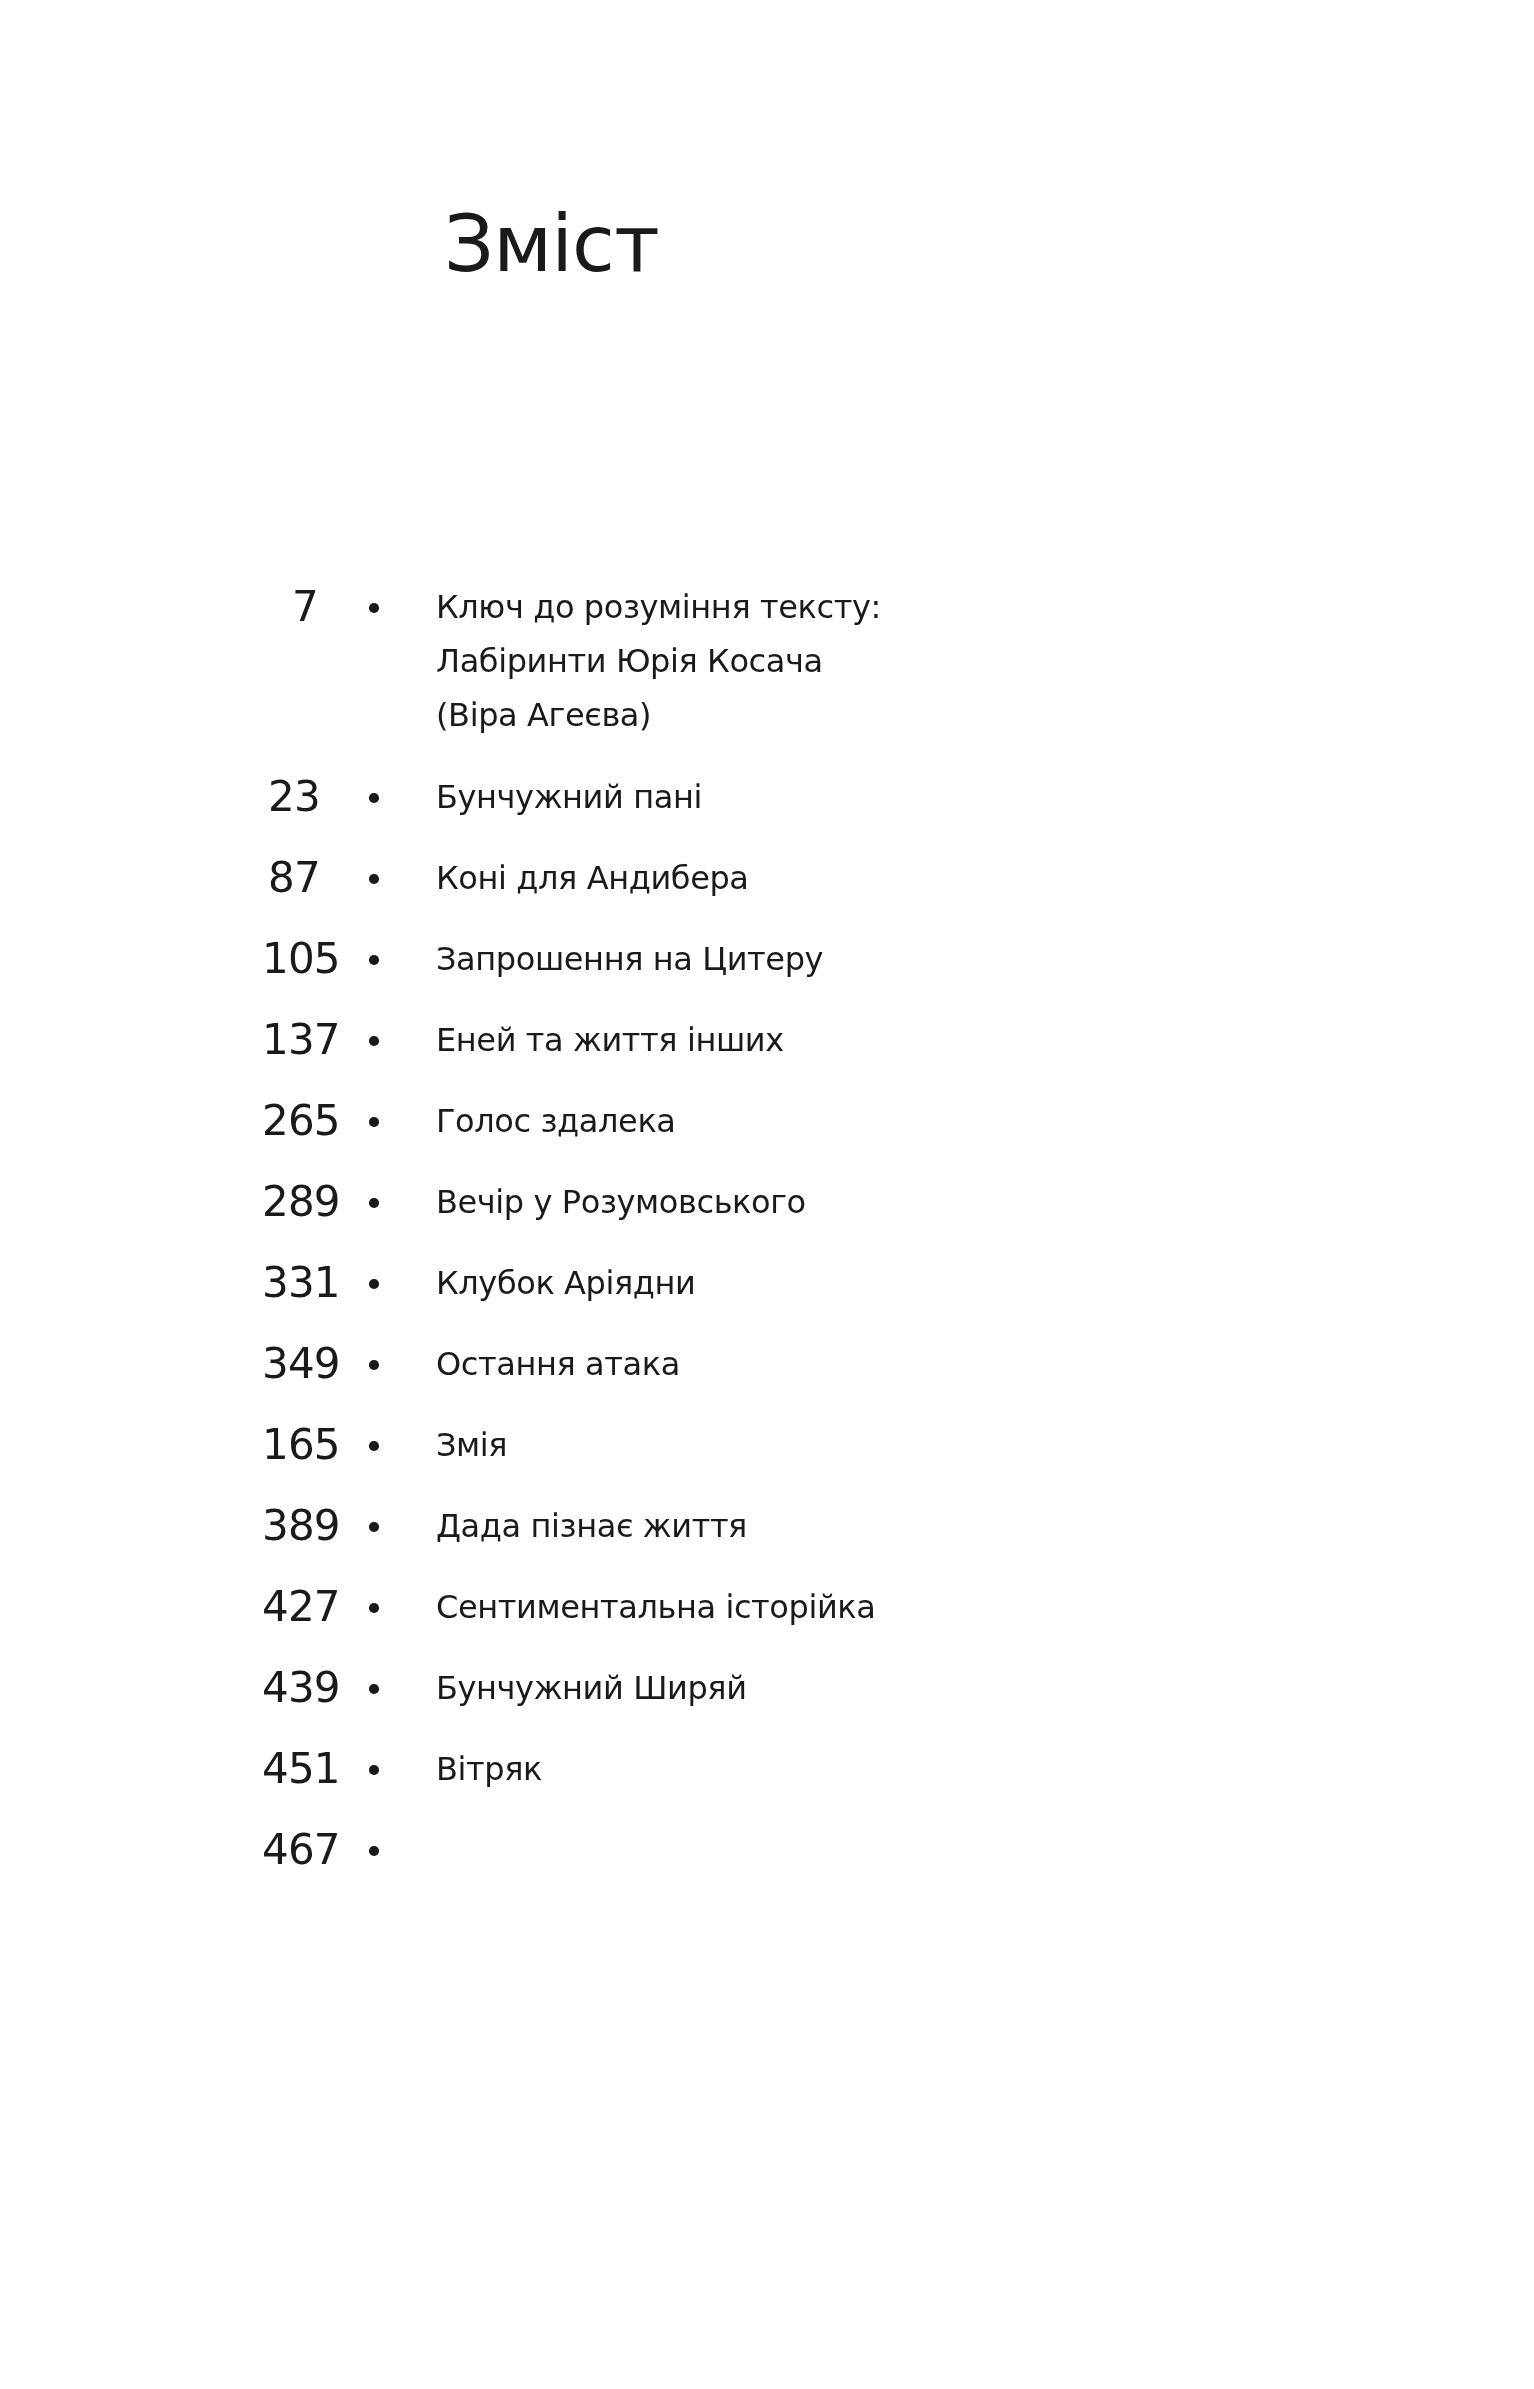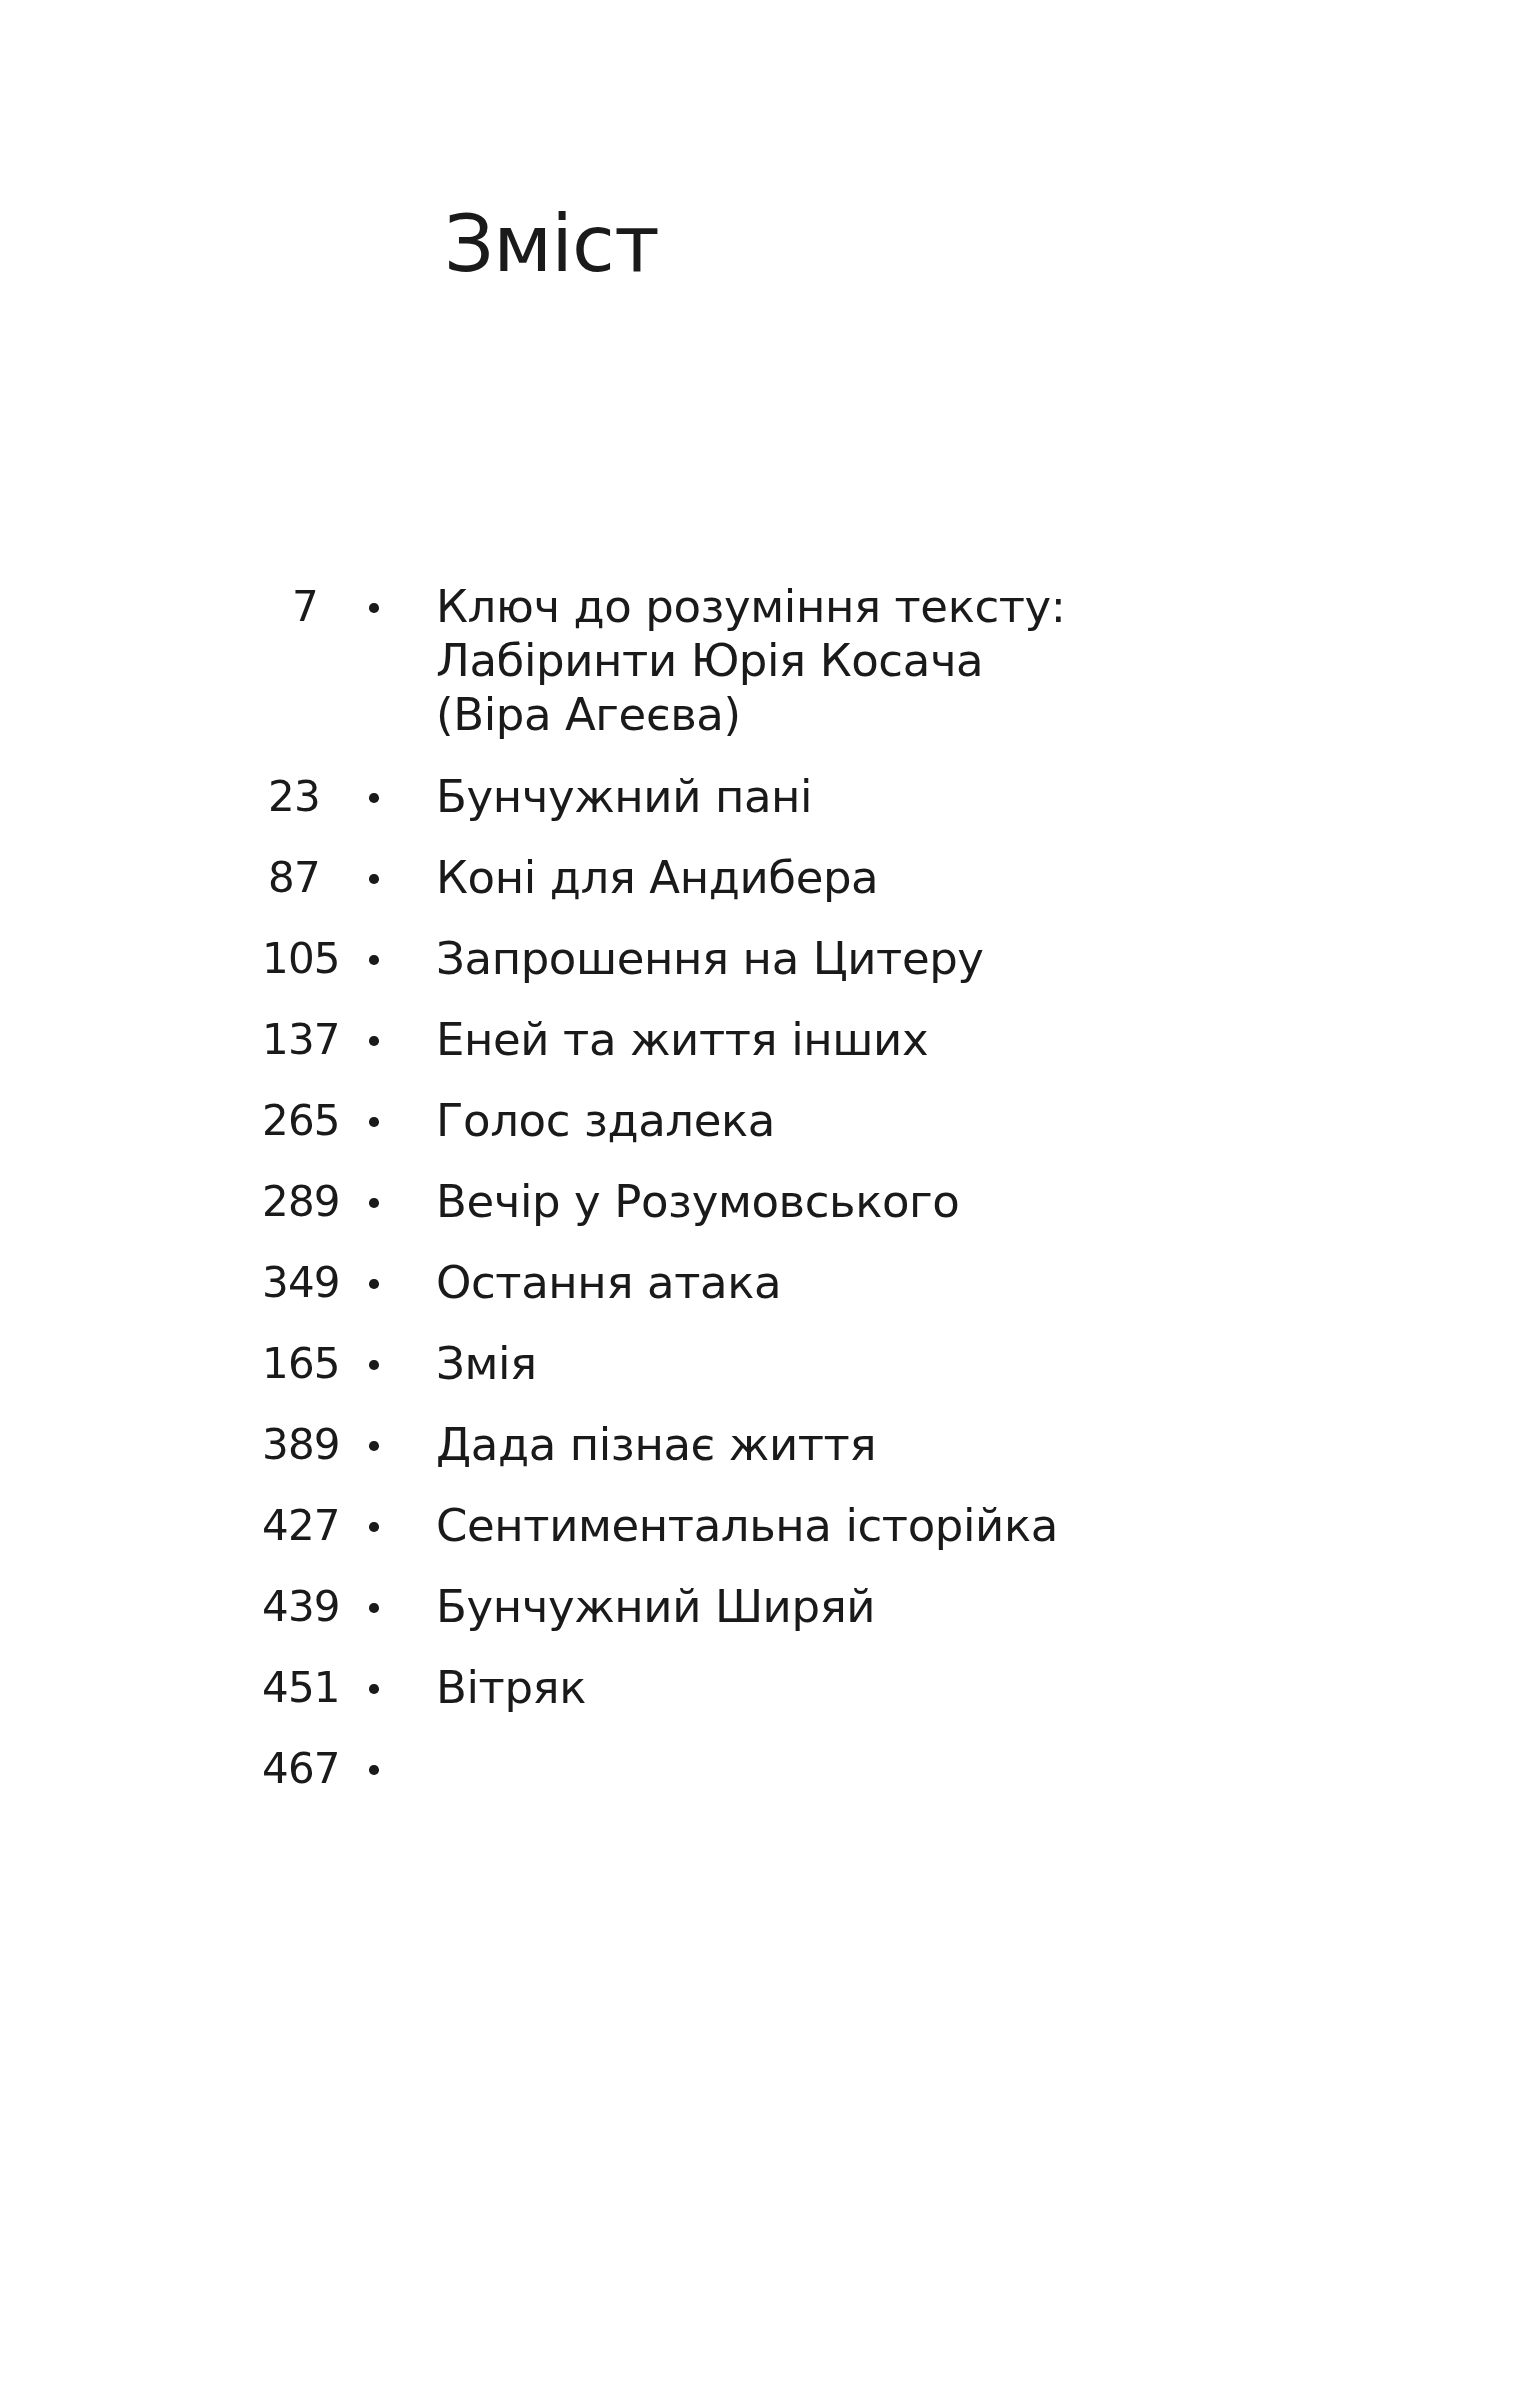--- a/index.html
+++ b/index.html
@@ -7,21 +7,21 @@
          font-family: "DejaVu Sans", "Liberation Sans", sans-serif; color: #1a1a1a; }
   .page-title { position: absolute; left: 436px; top: 197px; font-size: 78px; font-weight: 400;
                 letter-spacing: -0.8px; line-height: 1; margin: 8px; }
   .toc { position: absolute; left: 0; top: 580px; width: 1534px; }
   .toc-row { position: relative; height: 81px; }
   .toc-row.multi { height: 190px; }
   .num { position: absolute; left: 262px; top: 0; font-size: 42px; line-height: 54px; letter-spacing: -0.8px; }
   .num.short { left: 268px; }
   .num.single { left: 292px; }
   .bullet { position: absolute; left: 369px; top: 23px; width: 9.6px; height: 9.6px; border-radius: 50%; background: #1a1a1a; }
-  .title { position: absolute; left: 436px; top: 0; font-size: 45px; line-height: 54px; letter-spacing: -0.4px; white-space: nowrap; }
+  .title { position: absolute; left: 436px; top: 0; font-size: 32px; line-height: 54px; letter-spacing: -0.4px; white-space: nowrap; }
   .title .author { display: block; }
 </style>
 </head>
 <body>
 
 <h1 class="page-title">Зміст</h1>
 
 <div class="toc">
 
   <div class="toc-row multi">
@@ -63,20 +63,25 @@
     <span class="bullet"></span>
     <span class="title">Голос здалека</span>
   </div>
 
   <div class="toc-row">
     <span class="num">289</span>
     <span class="bullet"></span>
     <span class="title">Вечір у Розумовського</span>
   </div>
 
+  <div class="toc-row">
+    <span class="num">331</span>
+    <span class="bullet"></span>
+    <span class="title">Клубок Аріядни</span>
+  </div>
 
   <div class="toc-row">
     <span class="num">349</span>
     <span class="bullet"></span>
     <span class="title">Остання атака</span>
   </div>
 
   <div class="toc-row">
     <span class="num">165</span>
     <span class="bullet"></span>

